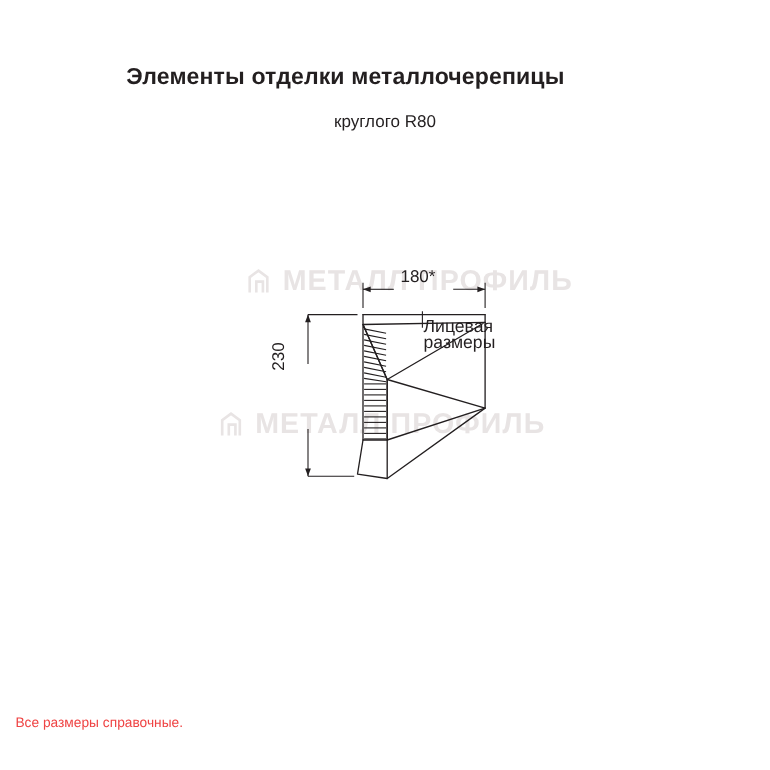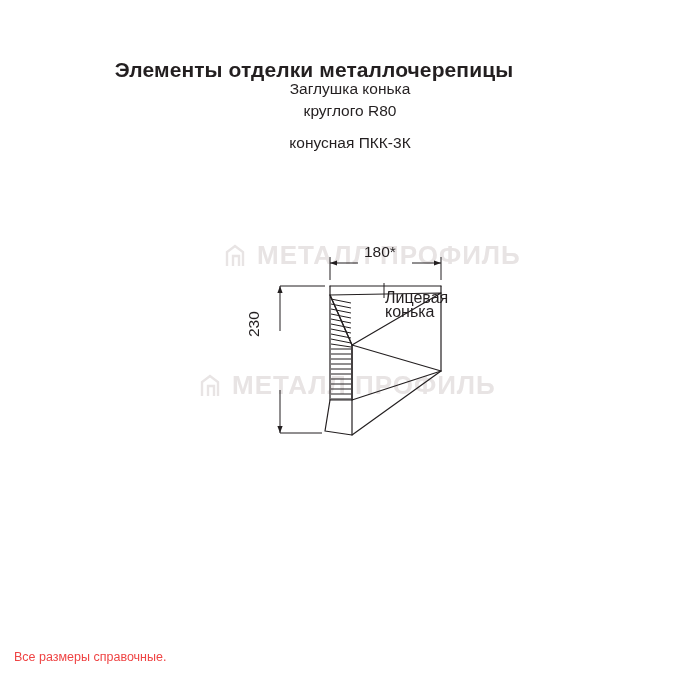--- a/index.html
+++ b/index.html
@@ -91,23 +91,21 @@
 
   svg { display: block; }
 </style>
 </head>
 <body>
 
 <div class="page">
 
   <div class="title">Элементы отделки металлочерепицы</div>
 
-  <div class="subtitle l1">Заглушка конька</div>
   <div class="subtitle l2">круглого R80</div>
-  <div class="subtitle l3">конусная   ПКК-3К</div>
 
   <div class="watermark-layer">
     <div class="wm wm1">
       <span class="wm-icon">
         <svg width="26" height="24" viewBox="0 0 26 24">
           <path d="M2 22 L2 8 L10 2 L18 8 L18 22" fill="none" stroke="#e8e4e4" stroke-width="2.4"></path>
           <path d="M8 22 L8 12 L14 12 L14 22" fill="none" stroke="#e8e4e4" stroke-width="2.4"></path>
         </svg>
       </span><span>МЕТАЛЛ ПРОФИЛЬ</span>
     </div>
@@ -189,19 +187,19 @@
         <line x1="384" y1="113" x2="384" y2="98"></line>
       </g>
     </svg>
 
     <div style="position:absolute; left:364px; top:58px; font-size:15.5px;">180*</div>
 
     <div style="position:absolute; left:245px; top:152px; font-size:15.5px; transform:rotate(-90deg); transform-origin:left top;">230</div>
 
     <div style="position:absolute; left:385px; top:106px; font-size:16px; line-height:14px;">
       <div>Лицевая</div>
-      <div>конька</div>
+      <div>размеры</div>
     </div>
   </div>
 
   <div class="footer f1">Все размеры справочные.</div>
 
 </div>
 
 </body></html>

